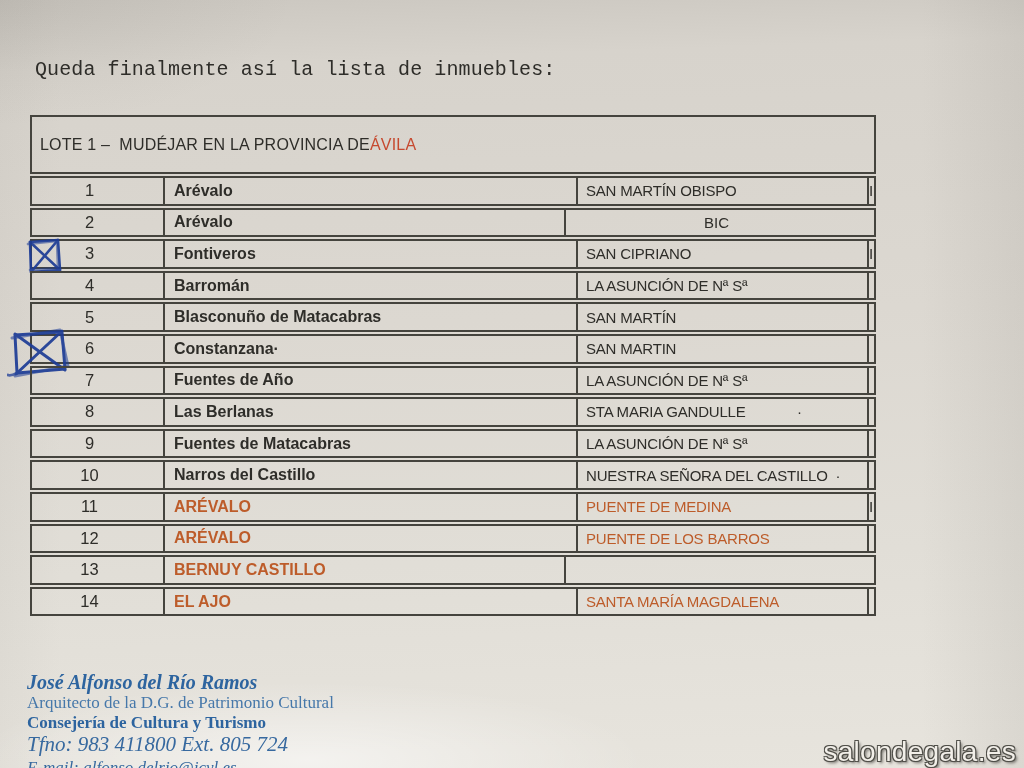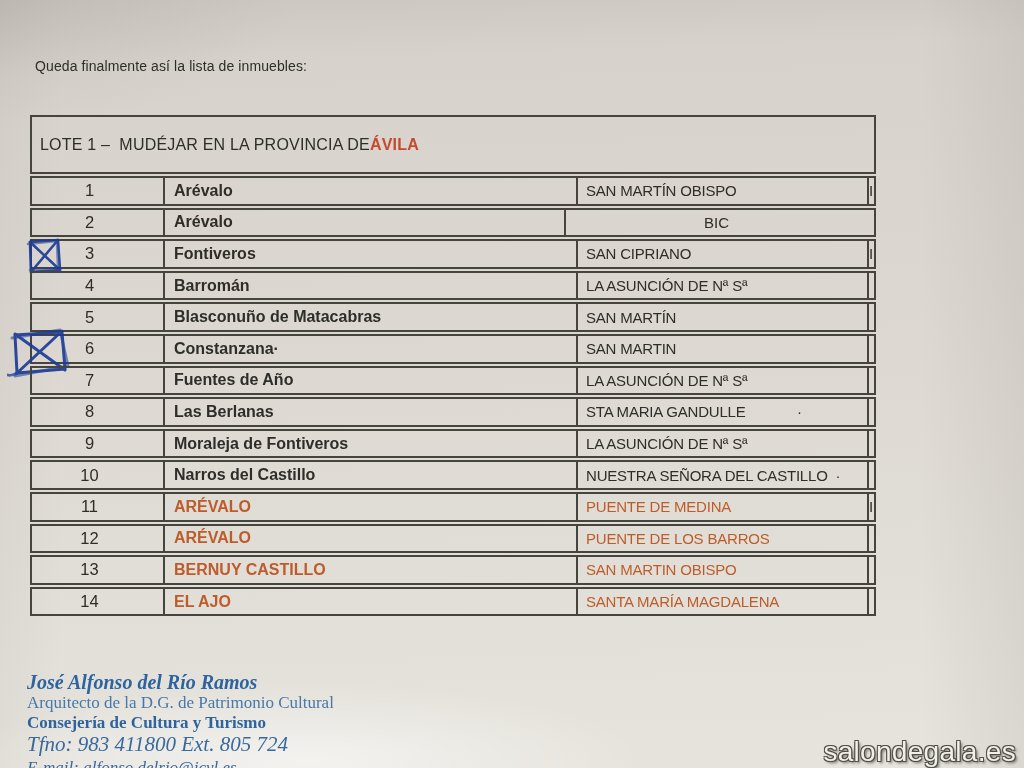--- a/index.html
+++ b/index.html
@@ -9,31 +9,31 @@
     position:relative;width:1024px;height:768px;overflow:hidden;
     background:
       radial-gradient(ellipse 520px 120px at 30% 99%, rgba(255,255,255,0.55), rgba(255,255,255,0) 65%),
       radial-gradient(ellipse 420px 180px at 0% 0%, rgba(95,92,85,0.10), rgba(95,92,85,0) 70%),
       linear-gradient(90deg, rgba(110,106,99,0.05) 0%, rgba(110,106,99,0) 6%, rgba(110,106,99,0) 90%, rgba(110,106,99,0.10) 100%),
       linear-gradient(178deg, #cbc7c0 0%, #d7d3cc 9%, #dcd8d1 42%, #e1ded7 72%, #e7e4dd 100%);
   }
 
   .intro{
     position:absolute;left:35px;top:58px;
-    font-size:14px;color:#2e2d29;letter-spacing:0.1px;
+    font-size:20px;color:#2e2d29;letter-spacing:0.1px;font-family:Liberation Mono, monospace;
   }
 
   
   .doc-table{position:absolute;left:30px;top:115px;width:846px;}
   .t-header{
     box-sizing:border-box;height:59px;border:2px solid #45443e;
     display:flex;align-items:center;padding-left:8px;
     font-size:16px;color:#2e2d29;letter-spacing:0.2px;
   }
-  .t-header .hl-title{color:#c6492f;font-weight:700;}
+  .t-header .hl-title{color:#c6492f;font-weight:400;}
   .t-rows{margin-top:2px;}
   .t-row{
     position:relative;box-sizing:border-box;height:29.6px;margin-bottom:2px;
     border:2px solid #45443e;
     display:grid;grid-template-columns:115px 417px 303px 1fr;
   }
   .cell{box-sizing:border-box;display:flex;align-items:center;overflow:hidden;white-space:nowrap;color:#2e2d29;}
   .c-num{justify-content:center;font-size:16.5px;}
   .c-mun{border-left:2px solid #45443e;padding-left:9px;font-weight:700;font-size:16px;margin-left:16px;}
   .c-mon{border-left:2px solid #45443e;padding-left:8px;font-size:15px;letter-spacing:-0.2px;margin-left:12px;}
@@ -136,21 +136,21 @@
           <div class="cell c-bic"></div>
         </div>
         <div class="t-row">
           <div class="cell c-num">8</div>
           <div class="cell c-mun">Las Berlanas</div>
           <div class="cell c-mon">STA MARIA GANDULLE&nbsp;&nbsp;&nbsp;&nbsp;&nbsp;&nbsp;&nbsp;&nbsp;&nbsp;&nbsp;&nbsp;&nbsp; ·</div>
           <div class="cell c-bic"></div>
         </div>
         <div class="t-row">
           <div class="cell c-num">9</div>
-          <div class="cell c-mun">Moraleja de Fontiveros</div>
+          <div class="cell c-mun">Fuentes de Matacabras</div>
           <div class="cell c-mon">LA ASUNCIÓN DE Nª Sª</div>
           <div class="cell c-bic"></div>
         </div>
         <div class="t-row">
           <div class="cell c-num">10</div>
           <div class="cell c-mun">Narros del Castillo</div>
           <div class="cell c-mon">NUESTRA SEÑORA DEL CASTILLO &nbsp;·</div>
           <div class="cell c-bic"></div>
         </div>
         <div class="t-row hl">
@@ -161,21 +161,20 @@
         </div>
         <div class="t-row hl">
           <div class="cell c-num">12</div>
           <div class="cell c-mun">ARÉVALO</div>
           <div class="cell c-mon">PUENTE DE LOS BARROS</div>
           <div class="cell c-bic"></div>
         </div>
         <div class="t-row hl">
           <div class="cell c-num">13</div>
           <div class="cell c-mun">BERNUY CASTILLO</div>
-          <div class="cell c-mon">SAN MARTIN OBISPO</div>
           <div class="cell c-bic"></div>
         </div>
         <div class="t-row hl">
           <div class="cell c-num">14</div>
           <div class="cell c-mun">EL AJO</div>
           <div class="cell c-mon">SANTA MARÍA MAGDALENA</div>
           <div class="cell c-bic"></div>
         </div>
       </div>
   </div>

